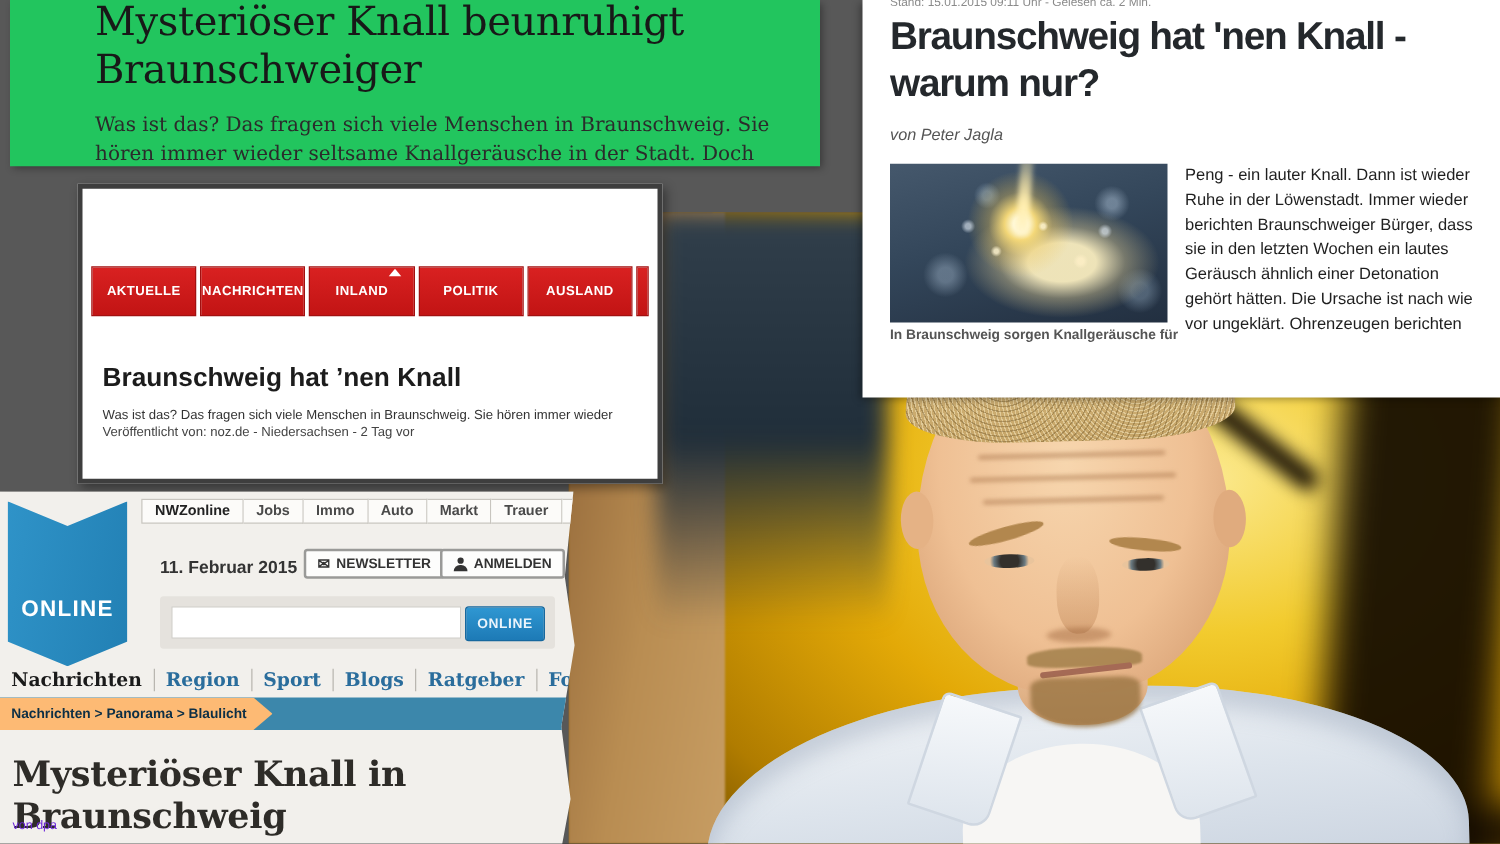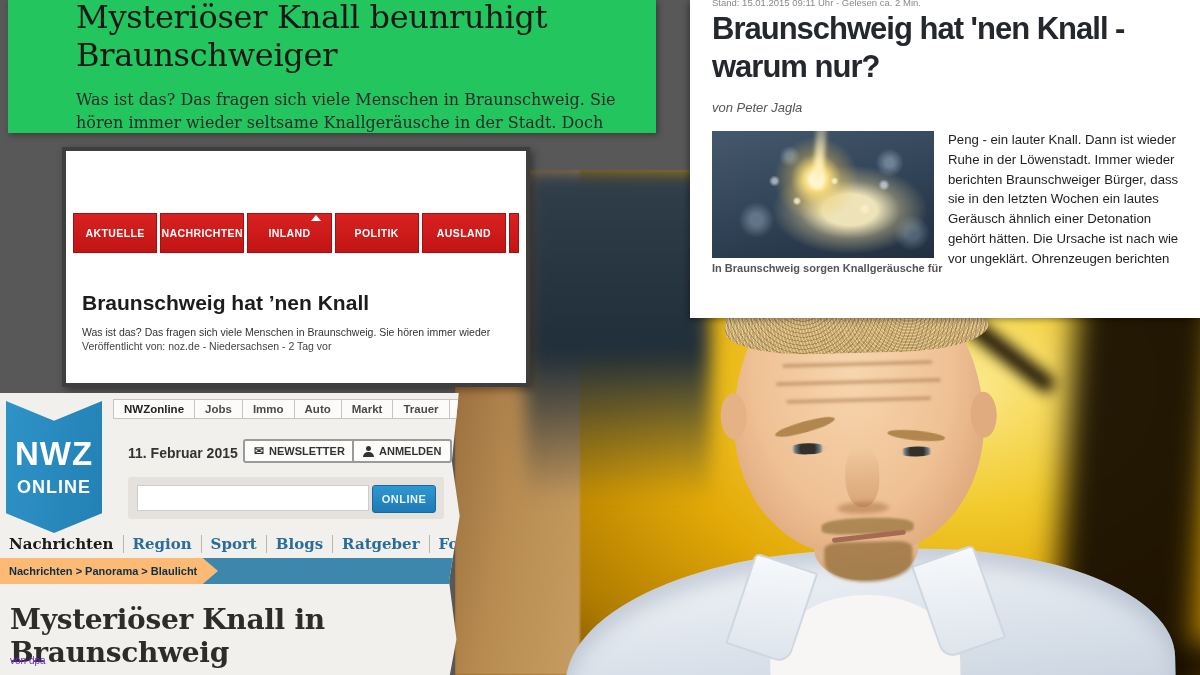--- a/index.html
+++ b/index.html
@@ -205,21 +205,20 @@
       <div class="nwz-tab">NWZonline</div>
       <div class="nwz-tab">Jobs</div>
       <div class="nwz-tab">Immo</div>
       <div class="nwz-tab">Auto</div>
       <div class="nwz-tab">Markt</div>
       <div class="nwz-tab">Trauer</div>
       <div class="nwz-tab">Guide</div>
 
     </div>
     <div class="nwz-logo">
-      <div class="l1">NWZ</div>
       <div class="l2">ONLINE</div>
     </div>
     <div class="nwz-date">11. Februar 2015</div>
     <button class="nwz-btn newsletter">
       <span class="env">✉</span>
       <span>NEWSLETTER</span>
     </button>
     <button class="nwz-btn login">
       <span class="person-icon"></span>
       <span>ANMELDEN</span>

